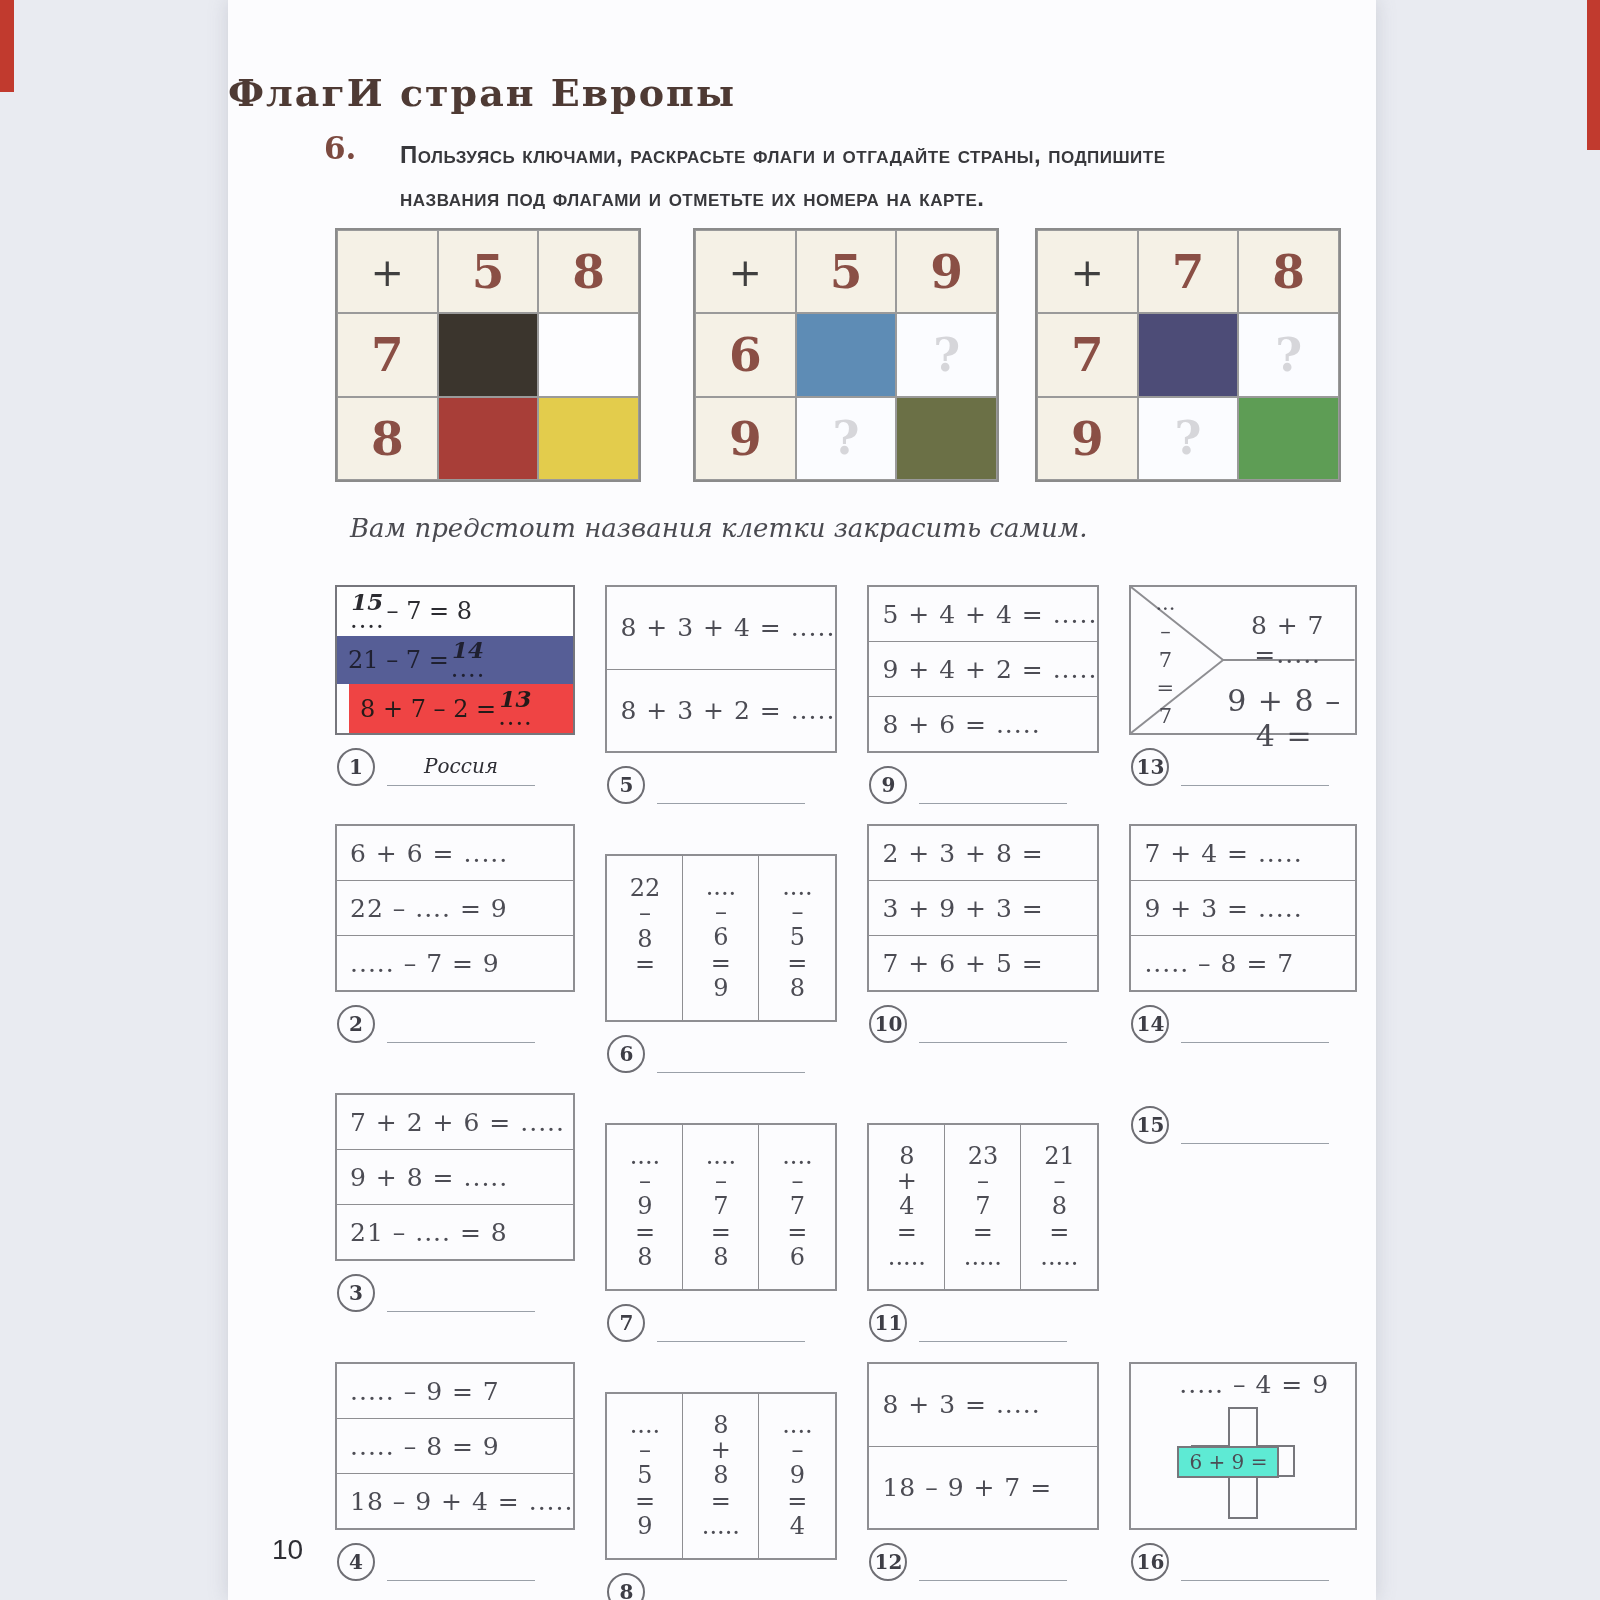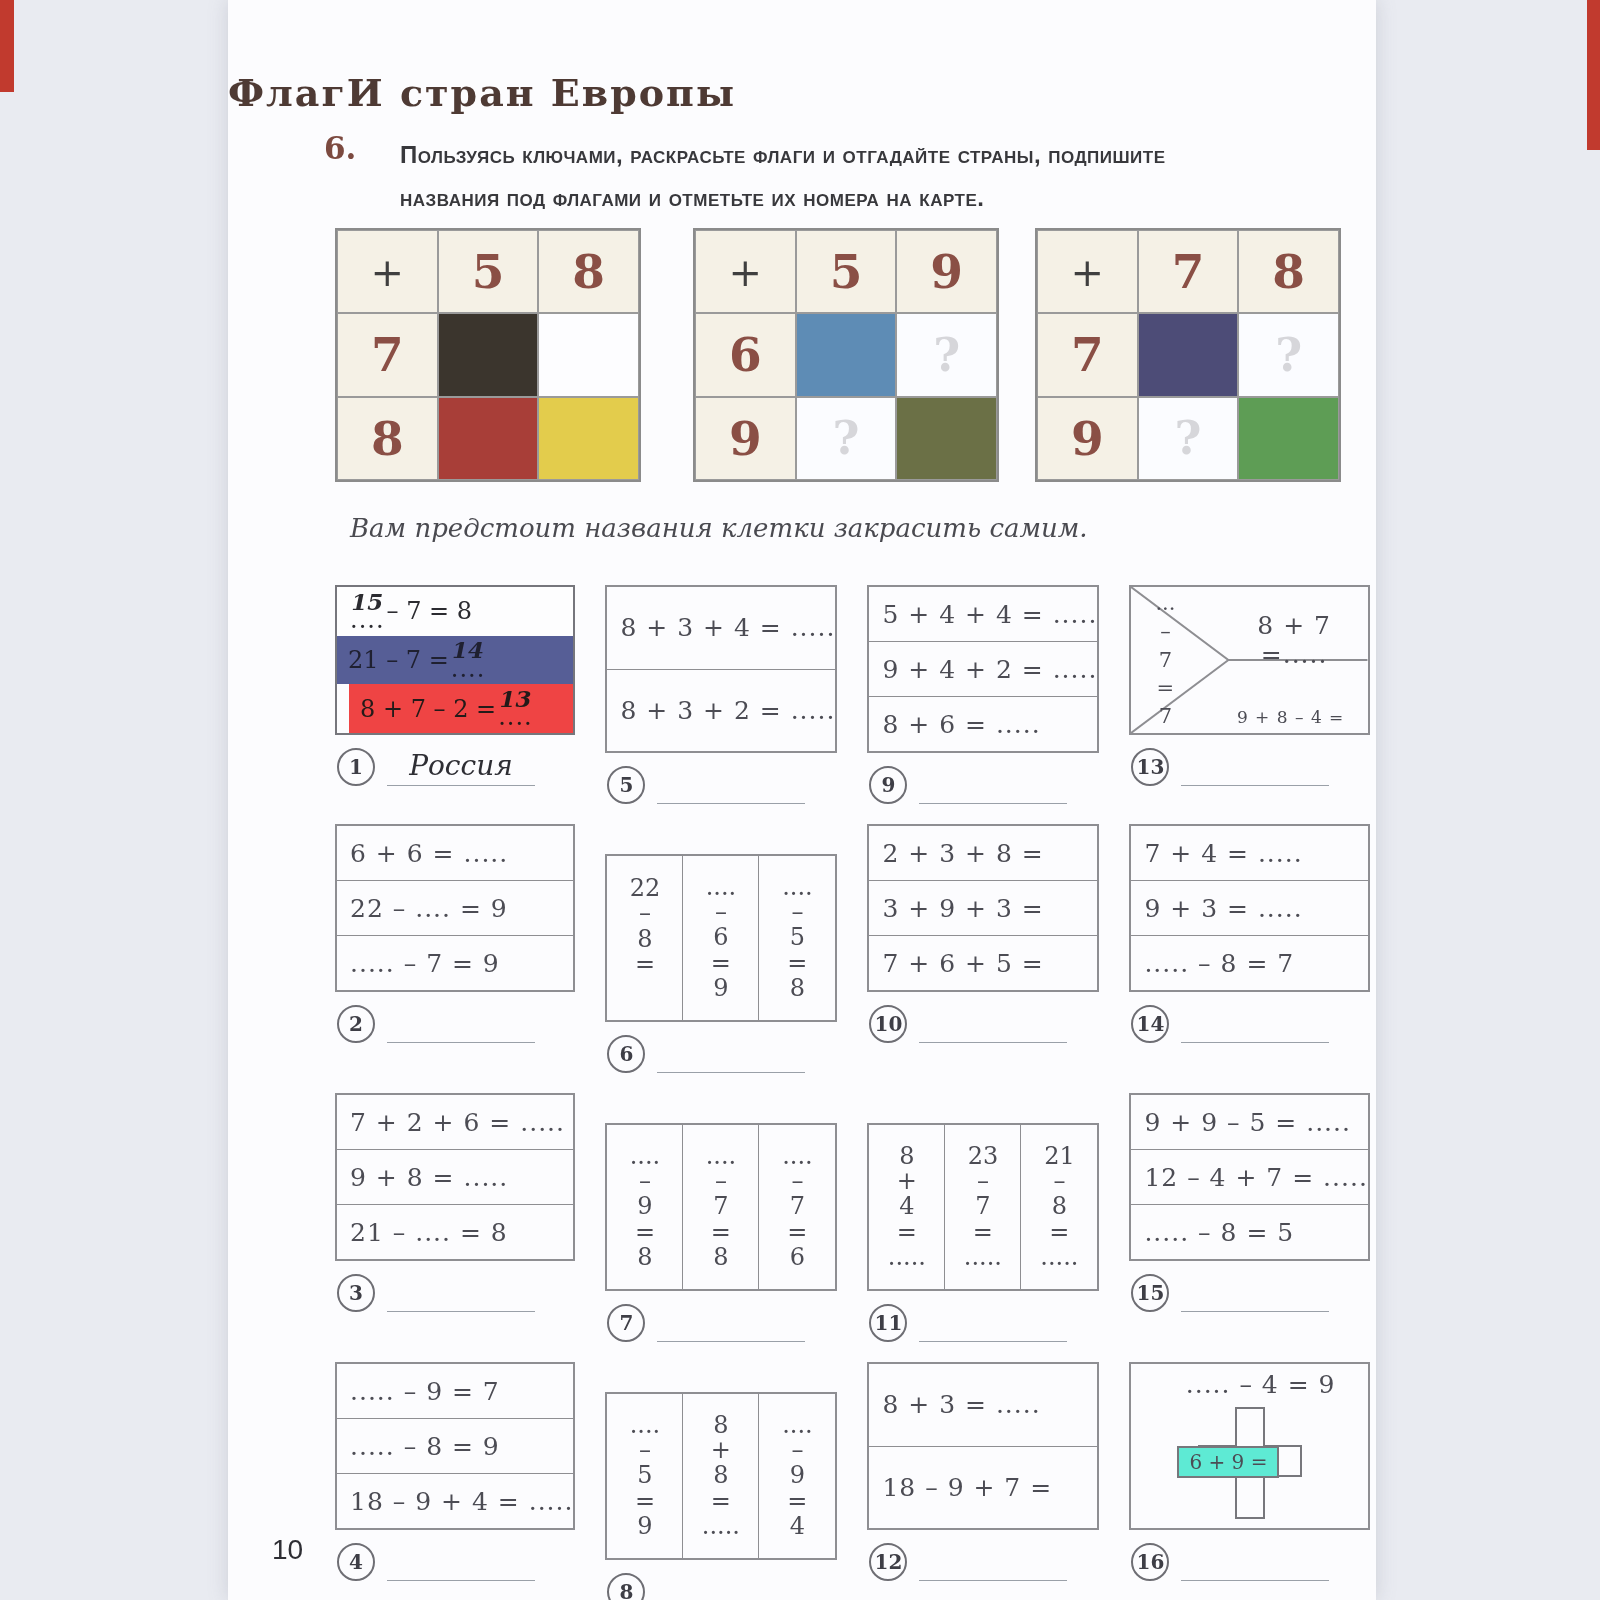--- a/index.html
+++ b/index.html
@@ -87,21 +87,21 @@
   .dots { letter-spacing:1px; }
 
   
   .pennant-svg { position:absolute; left:0; top:0; width:100%; height:100%; }
   .pennant-left {
     position:absolute; left:12px; top:6px; bottom:6px; width:44px;
     display:flex; flex-direction:column; align-items:center; justify-content:space-between;
     font-size:21px; color:#4c4c54; line-height:1;
   }
   .pennant-top    { position:absolute; left:95px; right:6px; top:26px;  text-align:center; font-size:25px; color:#4c4c54; letter-spacing:1px; }
-  .pennant-bottom { position:absolute; left:88px; right:6px; top:110px; text-align:center; font-size:17px; color:#4c4c54; letter-spacing:1px;margin-top:24px; }
+  .pennant-bottom { position:absolute; left:88px; right:6px; top:110px; text-align:center; font-size:30px; color:#4c4c54; letter-spacing:1px; }
 
   
   .cross-top {
     position:absolute; top:6px; left:30px; right:8px; text-align:center;
     font-size:25px; color:#4c4c54; letter-spacing:1px;
   }
   .cross-svg { position:absolute; left:50%; top:40px; transform:translateX(-50%); }
   .cross-label {
     position:absolute; top:82px; left:46px;
     border:2px solid #77777c; background:#5eead4;
@@ -111,21 +111,21 @@
   
   .ex-label { margin-top:12px; display:flex; align-items:flex-end; gap:12px; padding-left:2px; }
   .num-circle {
     width:38px; height:38px; border:2px solid #6e6e74; border-radius:50%;
     display:flex; align-items:center; justify-content:center;
     font-size:20px; font-weight:bold; color:#3e3e46; box-sizing:border-box;
     flex-shrink:0;
   }
   .answer-line {
     width:148px; border-bottom:1.6px solid #9aa0a8; text-align:center;
-    font-style:italic; font-size:28px; color:#2e2e34; height:38px; line-height:38px;
+    font-style:italic; font-size:20px; color:#2e2e34; height:38px; line-height:38px;
   }
   .page-num {
     position:absolute; left:44px; top:1534px;
     font-size:28px; color:#2e2e34; font-family:"Liberation Sans", sans-serif;
   }
 </style>
 </head>
 <body>
 
 <div class="corner" id="corner-left"></div>
@@ -414,25 +414,20 @@
           <div>.....</div>
         </div>
       </div>
       <div class="ex-label">
         <div class="num-circle">11</div>
         <div class="answer-line"></div>
       </div>
     </div>
 
     <div class="ex">
-      <div class="ex-box rows">
-        <div class="ex-row">9 + 9 – 5 = .....</div>
-        <div class="ex-row">12 – 4 + 7 = .....</div>
-        <div class="ex-row">..... – 8 = 5</div>
-      </div>
       <div class="ex-label">
         <div class="num-circle">15</div>
         <div class="answer-line"></div>
       </div>
     </div>
 
     <div class="ex">
       <div class="ex-box rows">
         <div class="ex-row">..... – 9 = 7</div>
         <div class="ex-row">..... – 8 = 9</div>

